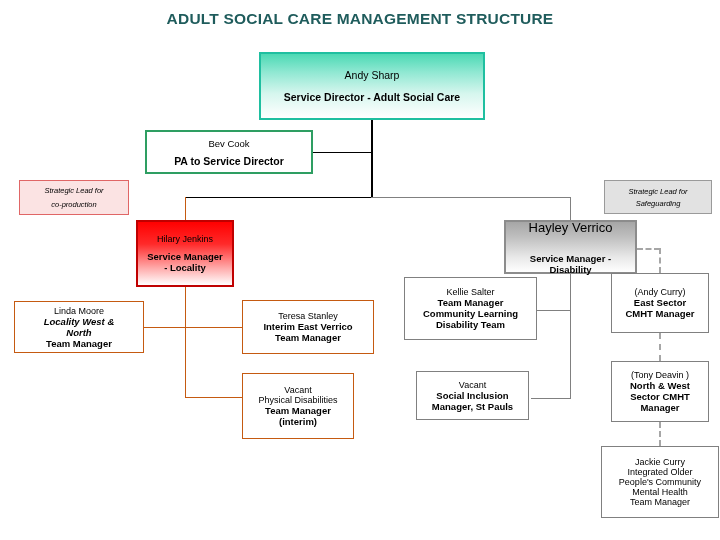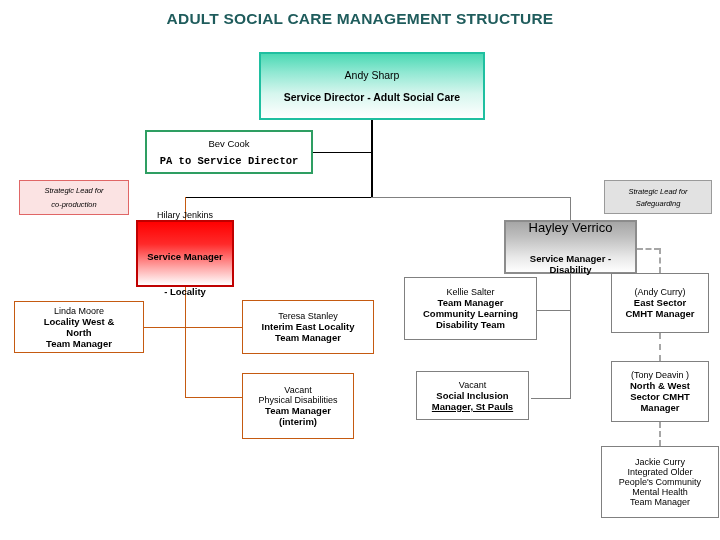--- a/index.html
+++ b/index.html
@@ -61,21 +61,20 @@
     border: 1px solid #E06666;
     background: #FBE3E3;
   }
   .box-grayfill {
     border: 1px solid #9A9A9A;
     background: #E2E2E2;
   }
   .box-red {
     border: 2px solid #C00000;
     background: linear-gradient(to bottom, #FF0000 0%, #FF2A2A 35%, #FFB0B0 75%, #FFFFFF 100%);
-    gap: 24px;
   }
   .box-graygrad {
     border: 2px solid #8C8C8C;
     background: linear-gradient(to bottom, #A6A6A6 0%, #BFBFBF 30%, #E8E8E8 70%, #FFFFFF 100%);
   }
   .box-orange {
     border: 1px solid #C55A11;
     background: #ffffff;
   }
   .box-gray {
@@ -134,21 +133,21 @@
   <div class="conn v-dash" style="left:659px; top:333px; height:28px;"></div>
   <div class="conn v-dash" style="left:659px; top:422px; height:24px;"></div>
 
   <div class="box box-director" style="left:259px; top:52px; width:226px; height:68px; padding:4px 8px;">
     <span class="ln reg" style="font-size:10.5px; margin-bottom:10px;">Andy Sharp</span>
     <span class="ln bold" style="font-size:10.5px;">Service Director - Adult Social Care</span>
   </div>
 
   <div class="box box-pa" style="left:145px; top:130px; width:168px; height:44px; padding:4px 6px;">
     <span class="ln reg" style="font-size:9.5px; margin-bottom:6px;">Bev Cook</span>
-    <span class="ln bold" style="font-size:10.5px;font-family:Liberation Mono, monospace;">PA to Service Director</span>
+    <span class="ln bold" style="font-size:10.5px;">PA to Service Director</span>
   </div>
 
   <div class="box box-pink" style="left:19px; top:180px; width:110px; height:35px; padding:3px 4px;">
     <span class="ln ital" style="font-size:7.5px; margin-bottom:5px;">Strategic Lead for</span>
     <span class="ln ital" style="font-size:7.5px;">co-production</span>
   </div>
 
   <div class="box box-grayfill" style="left:604px; top:180px; width:108px; height:34px; padding:3px 4px;">
     <span class="ln ital" style="font-size:7.5px; margin-bottom:3px;">Strategic Lead for</span>
     <span class="ln ital" style="font-size:7.5px;">Safeguarding</span>
@@ -161,48 +160,48 @@
   </div>
 
   <div class="box box-graygrad" style="left:504px; top:220px; width:133px; height:54px; padding:4px 5px;">
     <span class="ln reg" style="font-size:13px; margin-bottom:18px;">Hayley Verrico</span>
     <span class="ln bold" style="font-size:9.5px;">Service Manager -</span>
     <span class="ln bold" style="font-size:9.5px;">Disability</span>
   </div>
 
   <div class="box box-orange" style="left:14px; top:301px; width:130px; height:52px; padding:3px 20px;">
     <span class="ln reg" style="font-size:9px;">Linda Moore</span>
-    <span class="ln bold" style="font-size:9.5px;">Locality West &amp; North</span>
+    <span class="ln bold" style="font-size:9.5px;font-style:italic;">Locality West &amp; North</span>
     <span class="ln bold" style="font-size:9.5px;">Team  Manager</span>
   </div>
 
   <div class="box box-orange" style="left:242px; top:300px; width:132px; height:54px; padding:3px 10px;">
     <span class="ln reg" style="font-size:9px;">Teresa Stanley</span>
-    <span class="ln bold" style="font-size:9.5px;">Interim East Locality</span>
+    <span class="ln bold" style="font-size:9.5px;">Interim East Verrico</span>
     <span class="ln bold" style="font-size:9.5px;">Team Manager</span>
   </div>
 
   <div class="box box-orange" style="left:242px; top:373px; width:112px; height:66px; padding:3px 4px;">
     <span class="ln reg" style="font-size:9px;">Vacant</span>
     <span class="ln reg" style="font-size:9px;">Physical Disabilities</span>
     <span class="ln bold" style="font-size:9.5px;">Team Manager</span>
     <span class="ln bold" style="font-size:9.5px;">(interim)</span>
   </div>
 
   <div class="box box-gray" style="left:404px; top:277px; width:133px; height:63px; padding:9px 4px;">
     <span class="ln reg" style="font-size:9px;">Kellie Salter</span>
     <span class="ln bold" style="font-size:9.5px;">Team Manager</span>
     <span class="ln bold" style="font-size:9.5px;">Community Learning</span>
     <span class="ln bold" style="font-size:9.5px;">Disability  Team</span>
   </div>
 
   <div class="box box-gray" style="left:416px; top:371px; width:113px; height:49px; padding:3px 4px;">
     <span class="ln reg" style="font-size:9px;">Vacant</span>
     <span class="ln bold" style="font-size:9.5px;">Social Inclusion</span>
-    <span class="ln bold" style="font-size:9.5px;text-decoration:underline;">Manager, St Pauls</span>
+    <span class="ln bold" style="font-size:9.5px;">Manager, St Pauls</span>
   </div>
 
   <div class="box box-gray" style="left:611px; top:361px; width:98px; height:61px; padding:3px 4px;">
     <span class="ln reg" style="font-size:9px;">(Tony Deavin )</span>
     <span class="ln bold" style="font-size:9.5px;">North &amp; West</span>
     <span class="ln bold" style="font-size:9.5px;">Sector CMHT</span>
     <span class="ln bold" style="font-size:9.5px;">Manager</span>
   </div>
 
   <div class="box box-gray" style="left:611px; top:273px; width:98px; height:60px; padding:3px 4px;">

